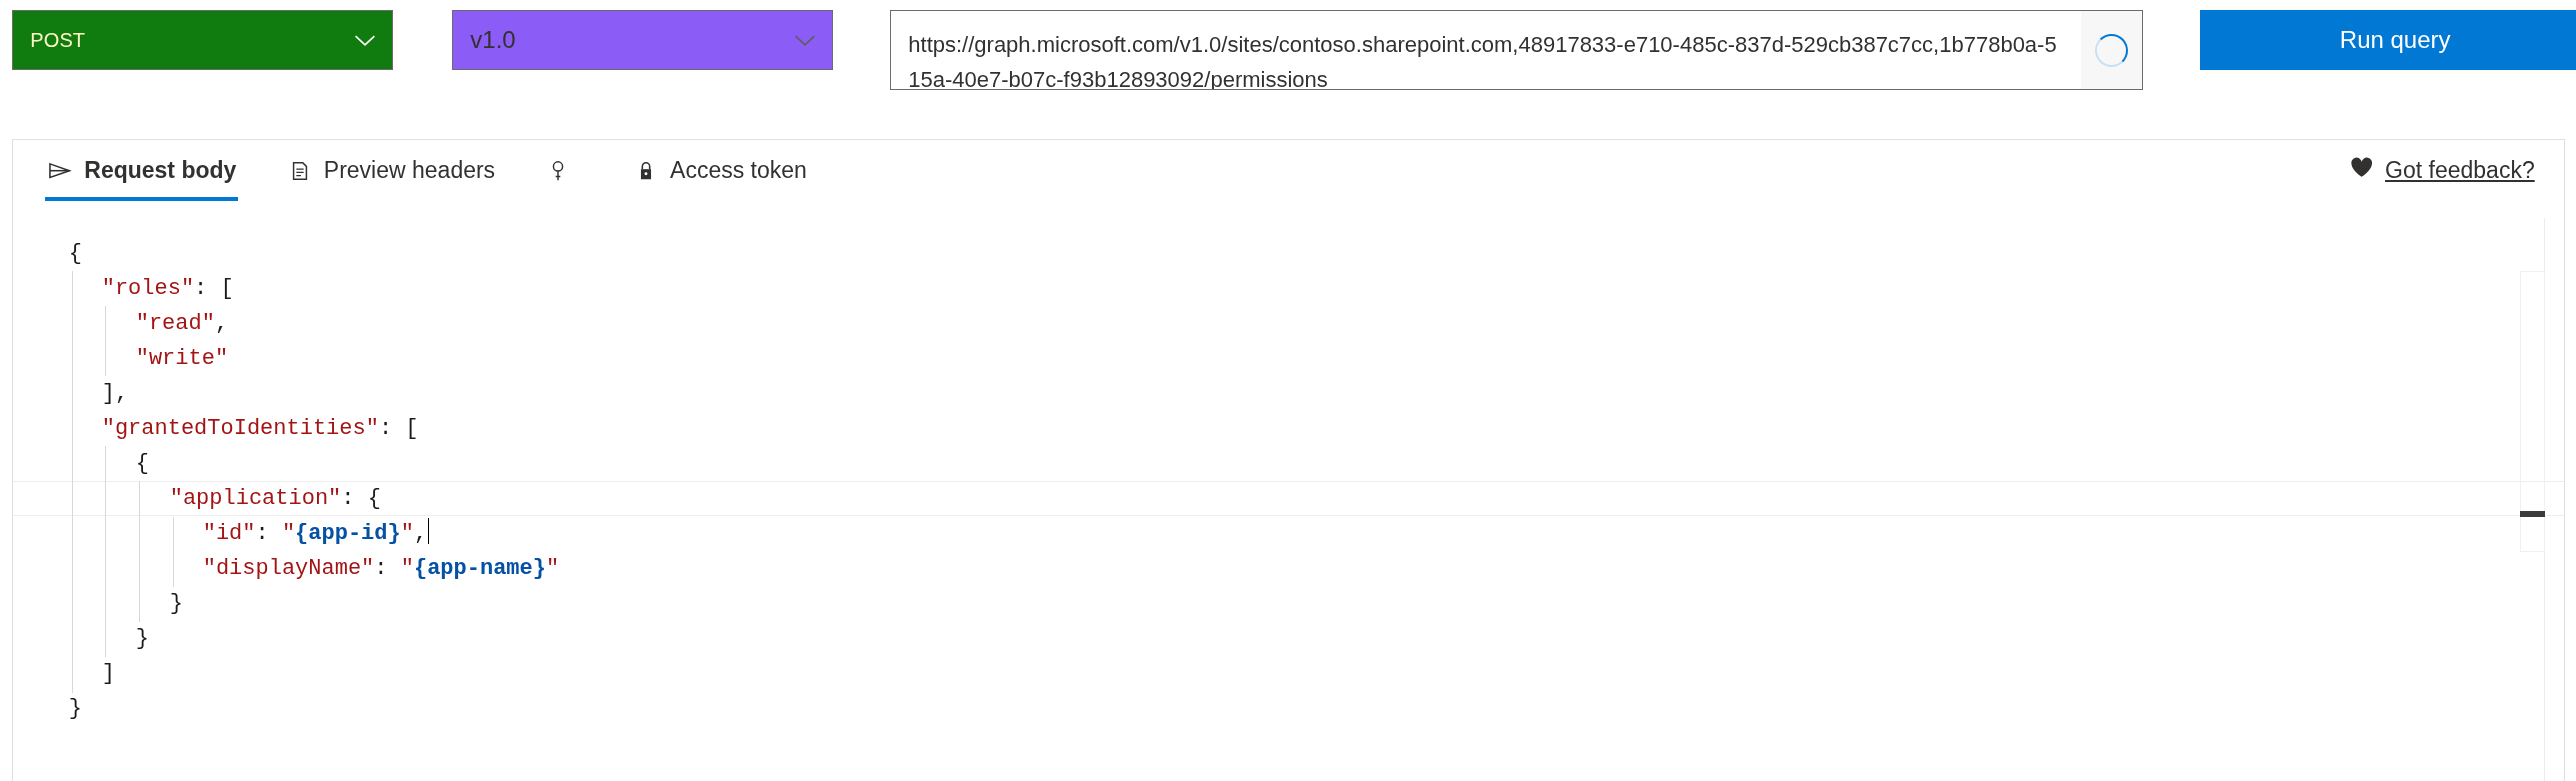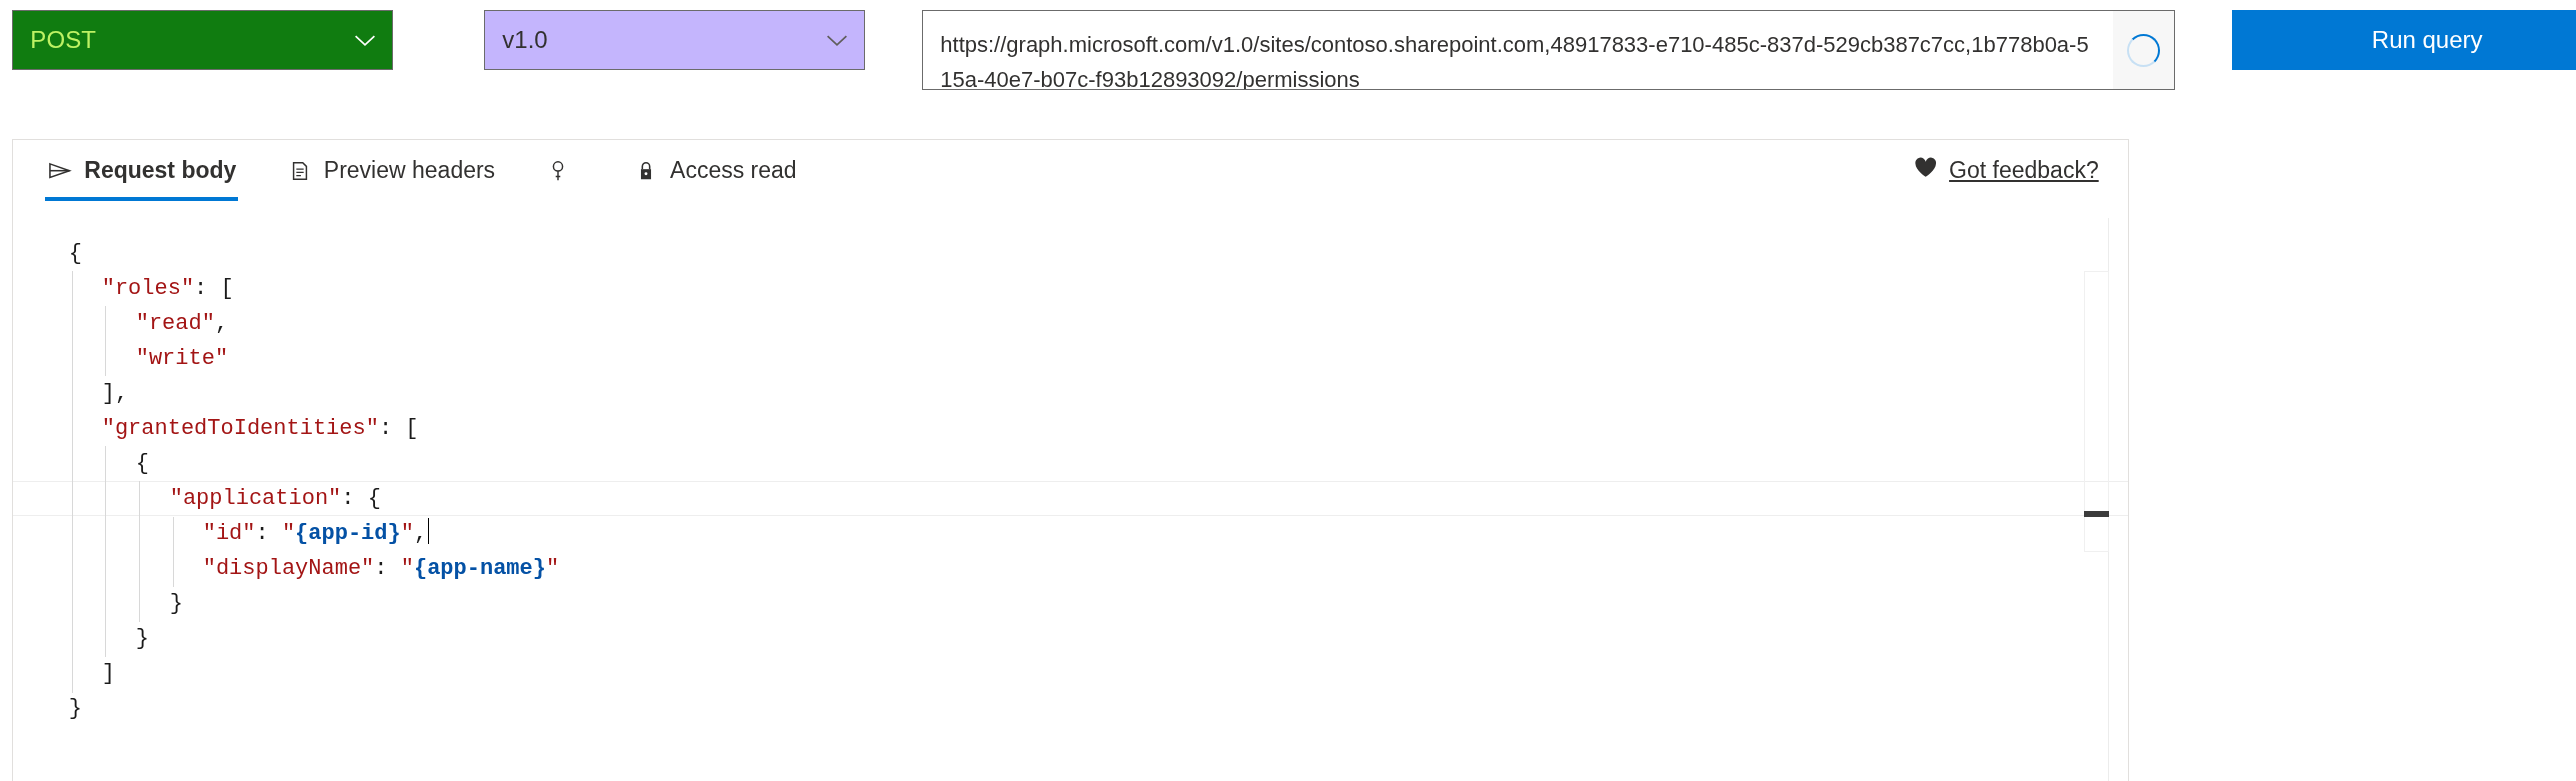--- a/index.html
+++ b/index.html
@@ -32,35 +32,35 @@
     border: 0.7px solid #6b6b6b;
     box-sizing: border-box;
     display: flex;
     align-items: center;
     justify-content: space-between;
     padding: 0 16px 0 17.6px;
     cursor: pointer;
     flex: 0 0 auto;
   }
   .method-label {
-    color: #bef264;
-    font-size: 24px;
+    color: #fef9c3;
+    font-size: 20px;
     letter-spacing: 0.1px;
   }
   .chev {
     display: block;
     width: 22px;
     height: 13px;
   }
 
   .version-select {
     width: 381px;
     height: 60px;
-    margin-left: 91px;
-    background: #c4b5fd;
+    margin-left: 59px;
+    background: #8b5cf6;
     border: 0.7px solid #6b6b6b;
     box-sizing: border-box;
     display: flex;
     align-items: center;
     justify-content: space-between;
     padding: 0 16px 0 17.6px;
     cursor: pointer;
     flex: 0 0 auto;
   }
   .version-label {
@@ -116,21 +116,21 @@
     font-size: 24px;
     cursor: pointer;
     flex: 0 0 auto;
   }
 
   
   .panel {
     position: absolute;
     left: 11.7px;
     top: 139px;
-    width: 2117px;
+    width: 2553px;
     height: 643px;
     border: 0.7px solid #e1dfdd;
     border-bottom: none;
     box-sizing: border-box;
     background: #ffffff;
   }
 
   .tabbar {
     height: 78px;
     box-sizing: border-box;
@@ -344,21 +344,21 @@
     </div>
 
     <div class="tab">
       <span class="tab-ico">
         <svg viewBox="0 0 24 24" width="22" height="22" aria-hidden="true">
           <path d="M8 10 V7 a4 4 0 0 1 8 0 V10" fill="none" stroke="#323130" stroke-width="1.7"></path>
           <rect x="6.5" y="10" width="11" height="11" fill="#323130"></rect>
           <circle cx="12" cy="15" r="1.6" fill="#ffffff"></circle>
         </svg>
       </span>
-      <span>Access read</span>
+      <span>Access token</span>
     </div>
 
     <div class="spacer"></div>
 
     <div class="feedback">
       <span class="tab-ico">
         <svg viewBox="0 0 24 22" width="23.4" height="22" aria-hidden="true">
           <path d="M12 20 C12 20 1.5 13 1.5 6.8 A5.3 5.3 0 0 1 12 4.6 A5.3 5.3 0 0 1 22.5 6.8 C22.5 13 12 20 12 20 Z" fill="#323130"></path>
         </svg>
       </span>

